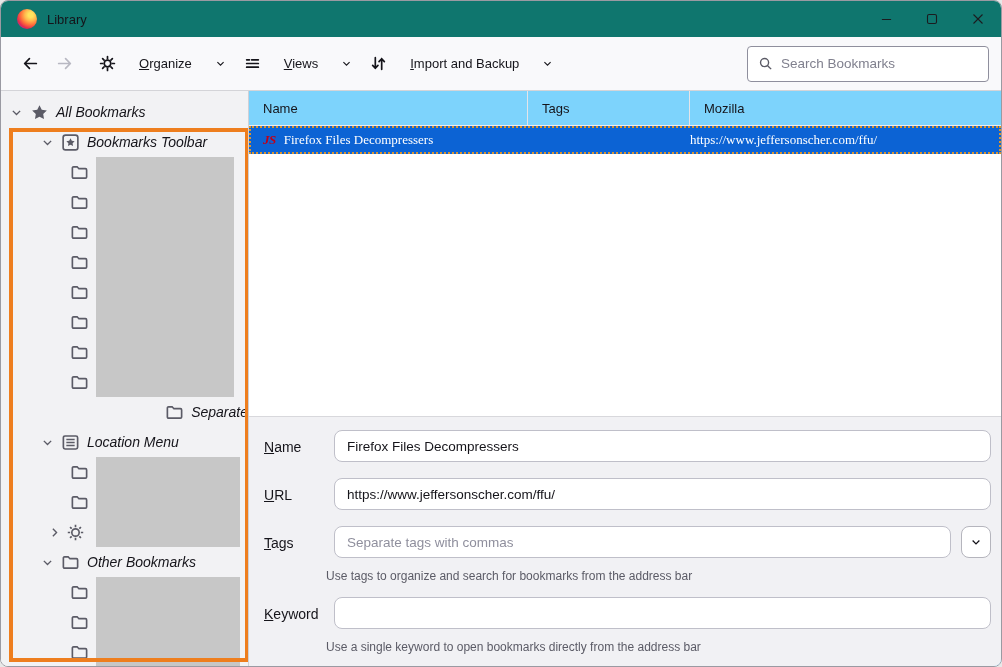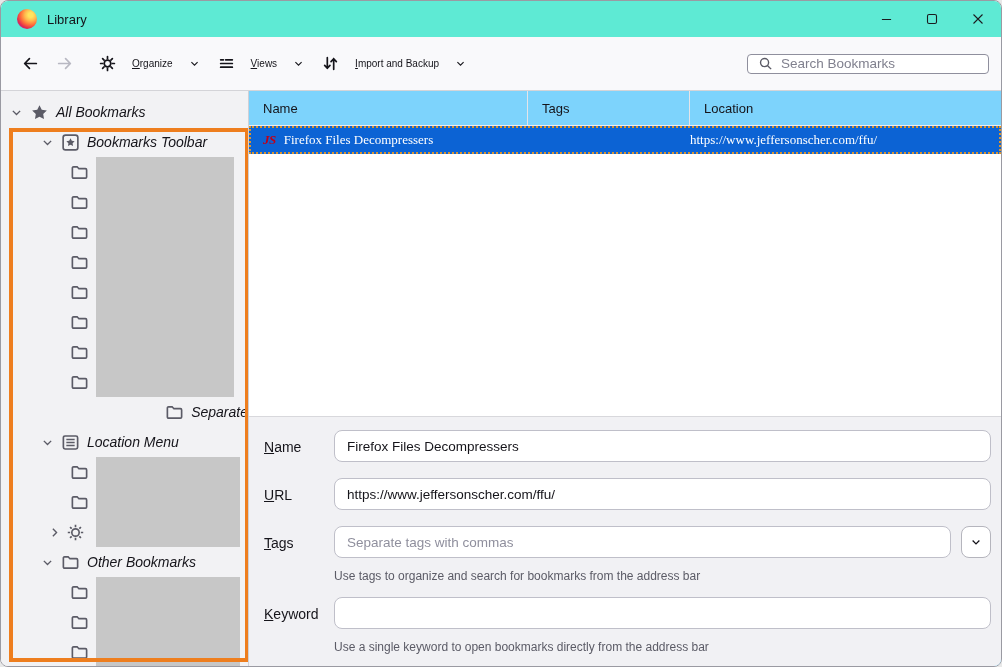--- a/index.html
+++ b/index.html
@@ -3,38 +3,38 @@
 <meta charset="utf-8">
 <style>
   * { margin:0; padding:0; box-sizing:border-box; }
   html,body { width:1002px; height:667px; background:#e8e8e8; }
   body { font-family:"Liberation Sans","DejaVu Sans",sans-serif; color:#15141a; }
 
   .window { width:1002px; height:667px; background:#fff; border:1px solid #9a9aa2;
             border-radius:8px; overflow:hidden; display:flex; flex-direction:column; }
 
   
-  .titlebar { height:36px; background:#5eead4; display:flex; align-items:center; flex-shrink:0; }
+  .titlebar { height:36px; background:#0f766e; display:flex; align-items:center; flex-shrink:0; }
   .ff-logo { width:20px; height:20px; margin-left:16px; border-radius:50%;
              background: radial-gradient(circle at 68% 30%, #ffe45e 0 12%, #ffb84d 30%, #ff7139 50%, #e22850 70%, #7542e5 94%); }
   .title-text { font-size:13px; margin-left:10px; }
   .tb-spacer { flex:1; }
   .win-btn { width:46px; height:36px; display:flex; align-items:center; justify-content:center; background:transparent; border:none; }
   .win-btn svg { stroke:#1b1b1f; stroke-width:1.1; fill:none; }
 
   
   .toolbar { height:54px; background:#f9f9fb; border-bottom:1px solid #d4d4d8;
              display:flex; align-items:center; padding:0 12px; flex-shrink:0; }
   .nav-btn { width:34px; height:34px; display:flex; align-items:center; justify-content:center; background:transparent; border:none; }
   .icon16 { width:17px; height:17px; stroke:#15141a; stroke-width:1.6; fill:none; stroke-linecap:round; stroke-linejoin:round; }
   .icon16.disabled { stroke:#b8b8c2; }
-  .menu-btn { display:flex; align-items:center; gap:16px; margin-left:18px; background:transparent; border:none;
-              font-size:10px; color:#15141a; font-family:inherit; }
+  .menu-btn { display:flex; align-items:center; gap:23px; margin-left:18px; background:transparent; border:none;
+              font-size:13px; color:#15141a; font-family:inherit; }
   .menu-btn .chev { width:11px; height:11px; stroke:#15141a; stroke-width:1.6; fill:none; }
-  .searchbox { width:242px; height:20px; margin-left:auto; background:#fff; border:1px solid #8f8f9d;
+  .searchbox { width:242px; height:36px; margin-left:auto; background:#fff; border:1px solid #8f8f9d;
                border-radius:4px; display:flex; align-items:center; padding:0 10px; gap:8px; }
   .searchbox svg { width:15px; height:15px; stroke:#5b5b66; stroke-width:1.5; fill:none; flex-shrink:0; }
   .searchbox input { border:none; outline:none; flex:1; font-size:13.5px; font-family:inherit; color:#15141a; background:transparent; }
   .searchbox input::placeholder { color:#80808e; }
 
   
   .content { flex:1; display:flex; min-height:0; }
 
   
   .sidebar { width:248px; background:#f2f2f4; border-right:1px solid #d0d0d6; padding-top:6px;
@@ -68,21 +68,21 @@
   .cell-loc { flex:1; overflow:hidden; white-space:nowrap; }
   .favicon-js { font-weight:bold; font-style:italic; font-size:13px; color:#c00018; letter-spacing:-0.5px; }
   .tfiller { flex:1; background:#fff; }
 
   
   .details { height:250px; background:#f1f1f4; border-top:1px solid #d8d8dc; position:relative; flex-shrink:0; }
   .dlabel { position:absolute; left:15px; font-size:14px; color:#15141a; }
   .dinput { position:absolute; left:85px; height:32px; background:#fff; border:1px solid #bfbfc9;
             border-radius:8px; padding:0 12px; font-size:13.5px; font-family:inherit; color:#15141a; outline:none; }
   .dinput::placeholder { color:#8f8f9d; }
-  .dhint { position:absolute; left:85px; font-size:12px; color:#5b5b66; }
+  .dhint { position:absolute; left:77px; font-size:12px; color:#5b5b66; }
   .dd-btn { position:absolute; left:712px; top:109px; width:30px; height:32px; background:#fff;
             border:1px solid #b5b5bd; border-radius:8px; display:flex; align-items:center; justify-content:center; }
   .dd-btn svg { width:12px; height:12px; stroke:#15141a; stroke-width:1.7; fill:none; }
   u { text-decoration:underline; }
 </style>
 </head>
 <body>
 
 <svg width="0" height="0" style="position:absolute">
   <defs>
@@ -351,21 +351,21 @@
         </div>
 
       <div class="annotation"></div>
     </div>
 
     <div class="main">
 
       <div class="thead">
         <div class="th th-name">Name</div>
         <div class="th th-tags">Tags</div>
-        <div class="th th-loc">Location</div>
+        <div class="th th-loc">Mozilla</div>
       </div>
 
       <div class="trow-sel">
         <div class="cell-name">
           <span class="favicon-js">JS</span>
           <span>Firefox Files Decompressers</span>
         </div>
         <div class="cell-tags"></div>
         <div class="cell-loc">https://www.jeffersonscher.com/ffu/</div>
       </div>

